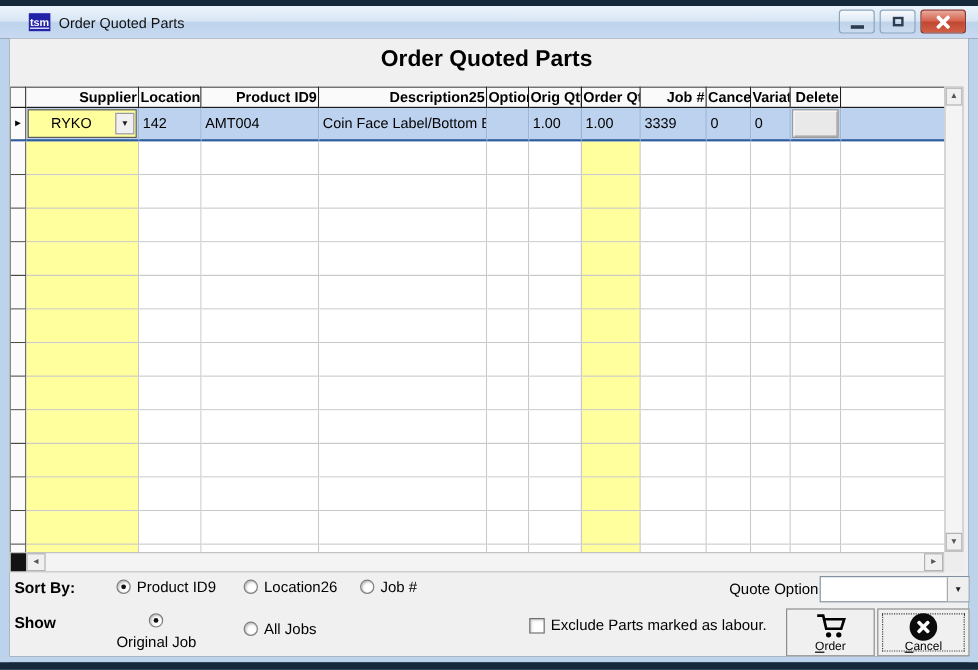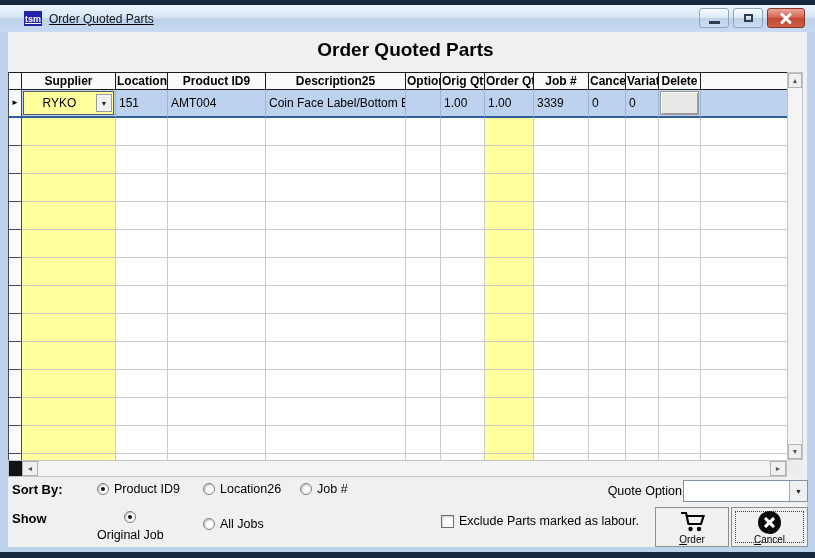--- a/index.html
+++ b/index.html
@@ -13,21 +13,21 @@
   .edge-bottom{position:absolute;left:0;top:552px;width:815px;height:6px;background:#16293c;}
   .frame{position:absolute;background:#bdd3ec;}
   .frame.left{left:0;top:32px;width:8px;height:520px;}
   .frame.right{left:807px;top:32px;width:8px;height:520px;}
   .frame.bottom{left:0;top:547px;width:815px;height:5px;}
 
   
   .titlebar{
     position:absolute;left:0;top:5px;width:815px;height:27px;
     background:linear-gradient(180deg,#ecf4fc 0%,#d8e6f5 45%,#bdd3ec 52%,#c8daf1 100%);
-    display:flex;align-items:center;box-sizing:border-box;padding-left:24px;text-decoration:underline;
+    display:flex;align-items:center;box-sizing:border-box;padding-left:24px;
   }
   .app-icon{
     width:18px;height:15px;background:#2323a8;color:#fff;font-size:9px;font-weight:bold;
     display:flex;align-items:center;justify-content:center;margin-right:7px;
     text-decoration:underline;flex:0 0 auto;letter-spacing:0;
   }
   .title-text{font-size:12px;color:#111;}
   .win-controls{position:absolute;right:10px;top:3px;display:flex;gap:4px;}
   .win-btn{
     width:30px;height:20px;border-radius:3px;border:1px solid #8fa5bd;box-sizing:border-box;
@@ -55,21 +55,21 @@
   .grid-clip{position:absolute;left:0;top:0;width:779px;height:388px;overflow:hidden;background:#fff;}
   table.grid{border-collapse:separate;border-spacing:0;table-layout:fixed;width:779px;
     border-left:1px solid #4a4a4a;}
   col.c0{width:13px;}  col.c1{width:94px;}  col.c2{width:52px;}  col.c3{width:98px;}
   col.c4{width:140px;} col.c5{width:35px;}  col.c6{width:44px;}  col.c7{width:49px;}
   col.c8{width:55px;}  col.c9{width:37px;}  col.c10{width:33px;} col.c11{width:42px;}
   col.c12{width:87px;}
   th{
     height:16px;background:#fafafa;border-top:1px solid #1c1c1c;border-right:1px solid #1c1c1c;
     border-bottom:1px solid #1c1c1c;font-size:12px;font-weight:bold;color:#000;
-    text-align:center;padding:0 1px;overflow:hidden;white-space:nowrap;
+    text-align:right;padding:0 1px;overflow:hidden;white-space:nowrap;
   }
   td{
     height:27px;background:#fff;border-right:1px solid #c9c9c9;border-bottom:1px solid #c9c9c9;
     font-size:12px;color:#000;padding:0 3px;overflow:hidden;white-space:nowrap;box-sizing:content-box;
   }
   td.selcell{background:#fbfbfb;border-right:1px solid #4a4a4a;border-bottom:1px solid #4a4a4a;
     padding:0;text-align:center;}
   td.yellow{background:#ffff9e;}
   td.num{text-align:left;padding-right:4px;}
   tr.data-row td{background:#bdd2ee;border-right:1px solid #9cb4d6;border-bottom:2px solid #2f5e9e;height:26px;}
@@ -196,21 +196,21 @@
           </thead>
           <tbody>
             <tr class="data-row">
               <td class="selcell"><span class="row-pointer">►</span></td>
               <td style="padding:0 1px;">
                 <div class="supplier-combo">
                   <span class="val">RYKO</span>
                   <span class="combo-arrow">▼</span>
                 </div>
               </td>
-              <td>151</td>
+              <td>142</td>
               <td>AMT004</td>
               <td>Coin Face Label/Bottom Bla</td>
               <td></td>
               <td class="num">1.00</td>
               <td class="num">1.00</td>
               <td class="num">3339</td>
               <td class="num">0</td>
               <td class="num">0</td>
               <td style="padding:0;">
                   <div class="delete-btn"></div>

